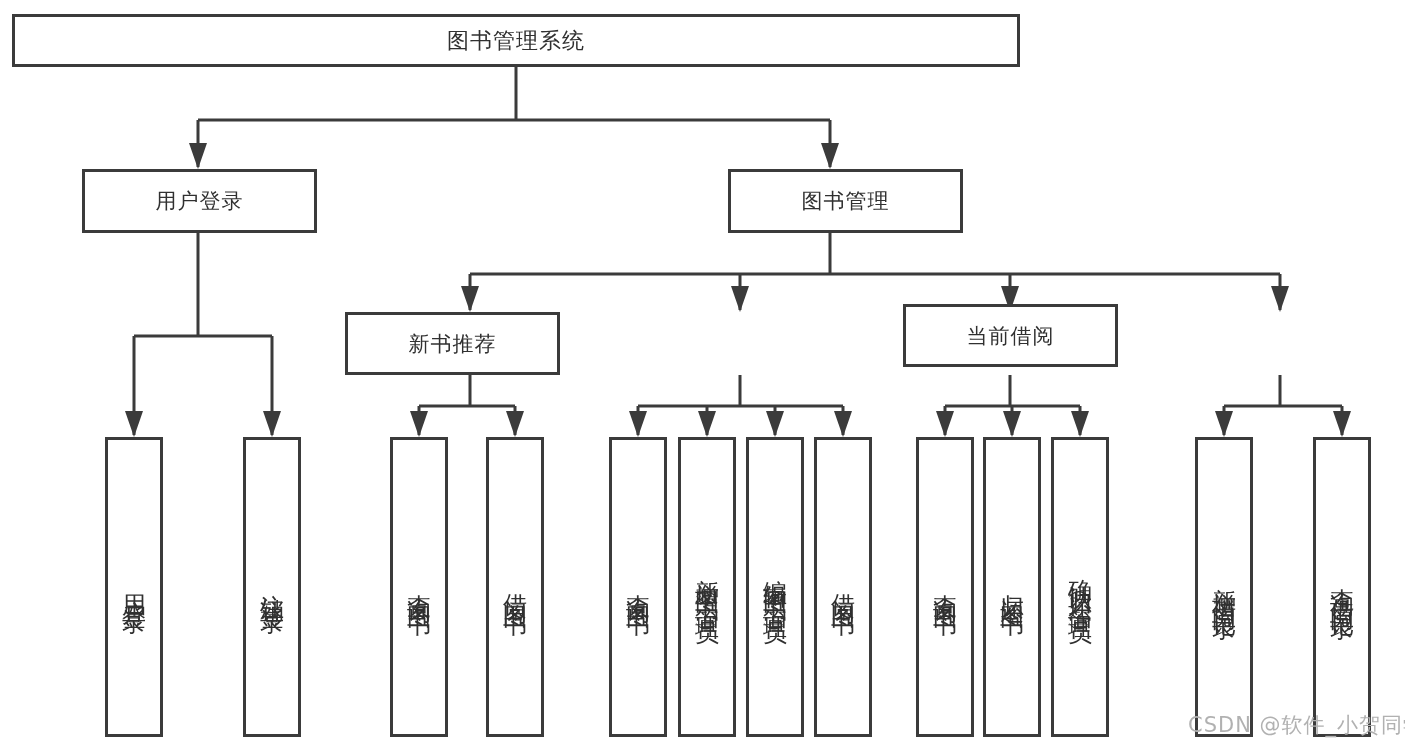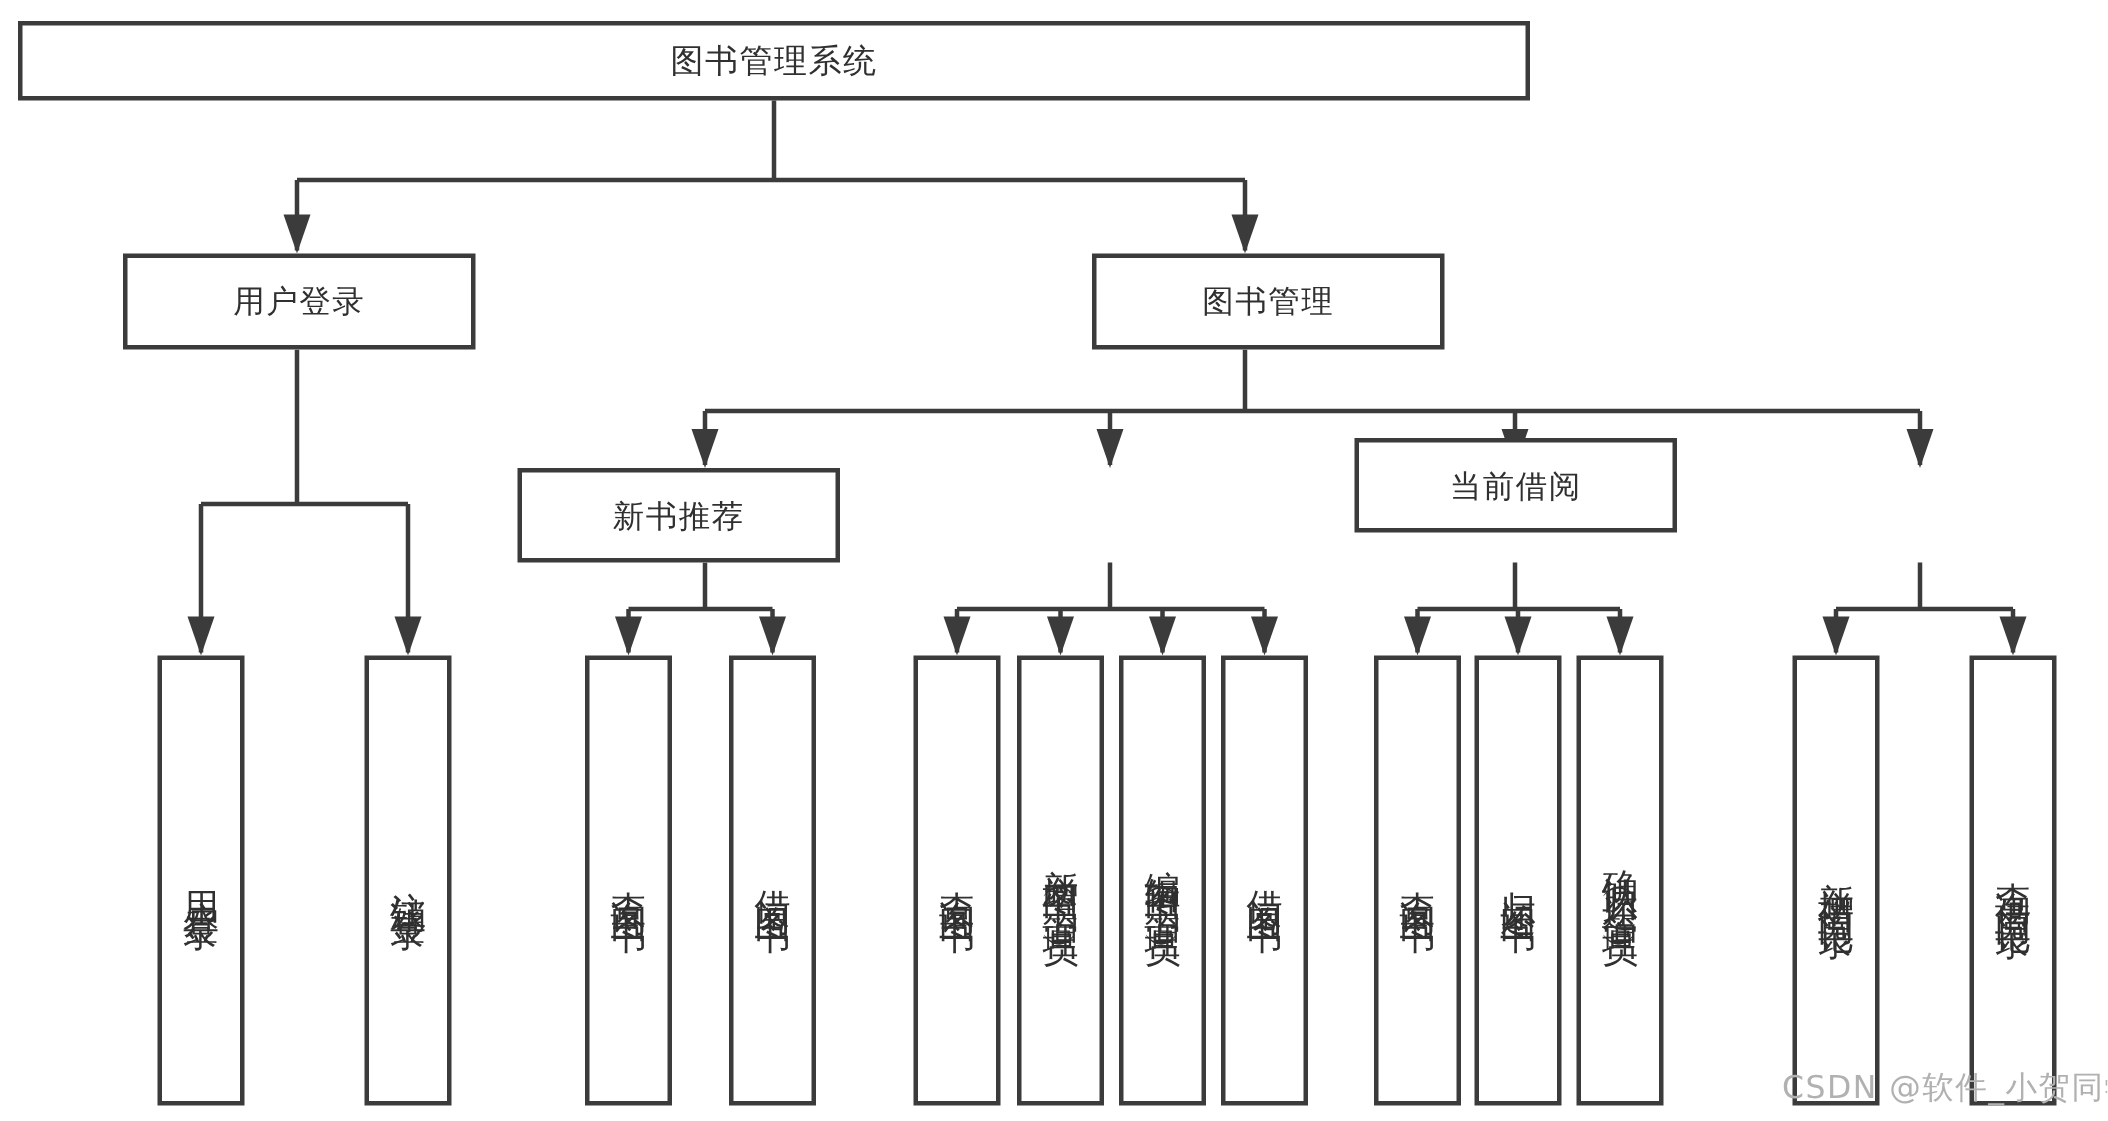--- a/index.html
+++ b/index.html
@@ -94,21 +94,21 @@
       <polygon points="1333,411 1351,411 1342,437"></polygon>
     </g>
   </svg>
 
   <div class="box h root" style="left:12px; top:14px; width:1008px; height:53px">图书管理系统</div>
 
   <div class="box h" style="left:82px; top:169px; width:235px; height:64px">用户登录</div>
   <div class="box h" style="left:728px; top:169px; width:235px; height:64px">图书管理</div>
 
   <div class="box h" style="left:345px; top:312px; width:215px; height:63px">新书推荐</div>
-  <div class="box h" style="left:903px; top:292px; width:215px; height:63px">当前借阅</div>
+  <div class="box h" style="left:903px; top:304px; width:215px; height:63px">当前借阅</div>
 
   <div class="box v" style="left:105px; top:437px; width:58px; height:300px">用户登录</div>
   <div class="box v" style="left:243px; top:437px; width:58px; height:300px">注销登录</div>
 
   <div class="box v" style="left:390px; top:437px; width:58px; height:300px">查询图书</div>
   <div class="box v" style="left:486px; top:437px; width:58px; height:300px">借阅图书</div>
 
   <div class="box v" style="left:609px; top:437px; width:58px; height:300px">查询图书</div>
   <div class="box v" style="left:678px; top:437px; width:58px; height:300px">新增图书（管理员）</div>
   <div class="box v" style="left:746px; top:437px; width:58px; height:300px">编辑图书（管理员）</div>

